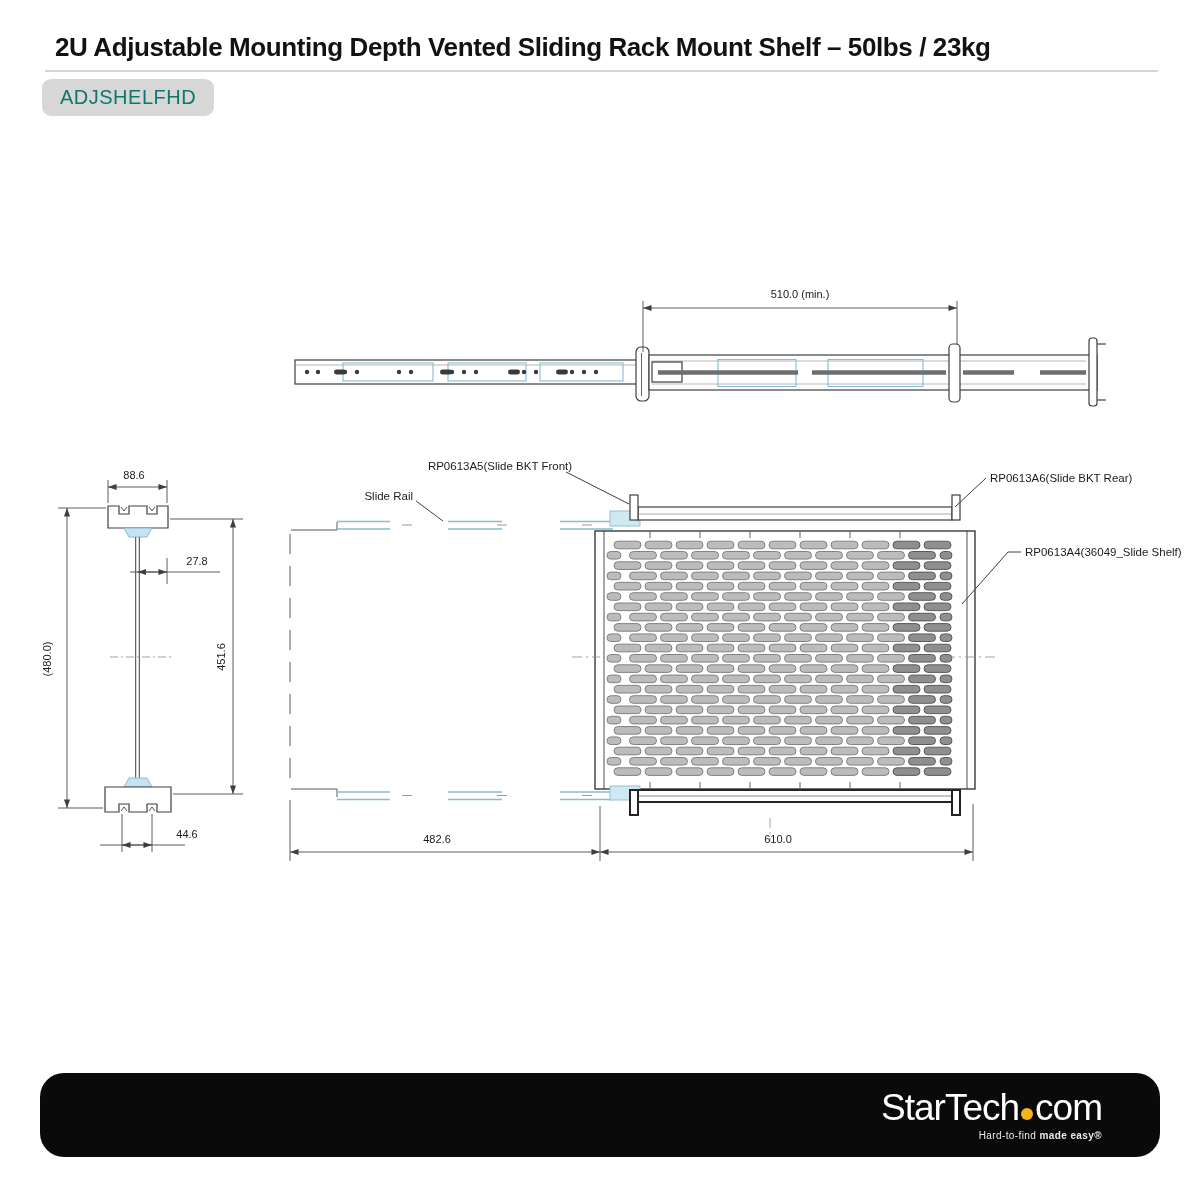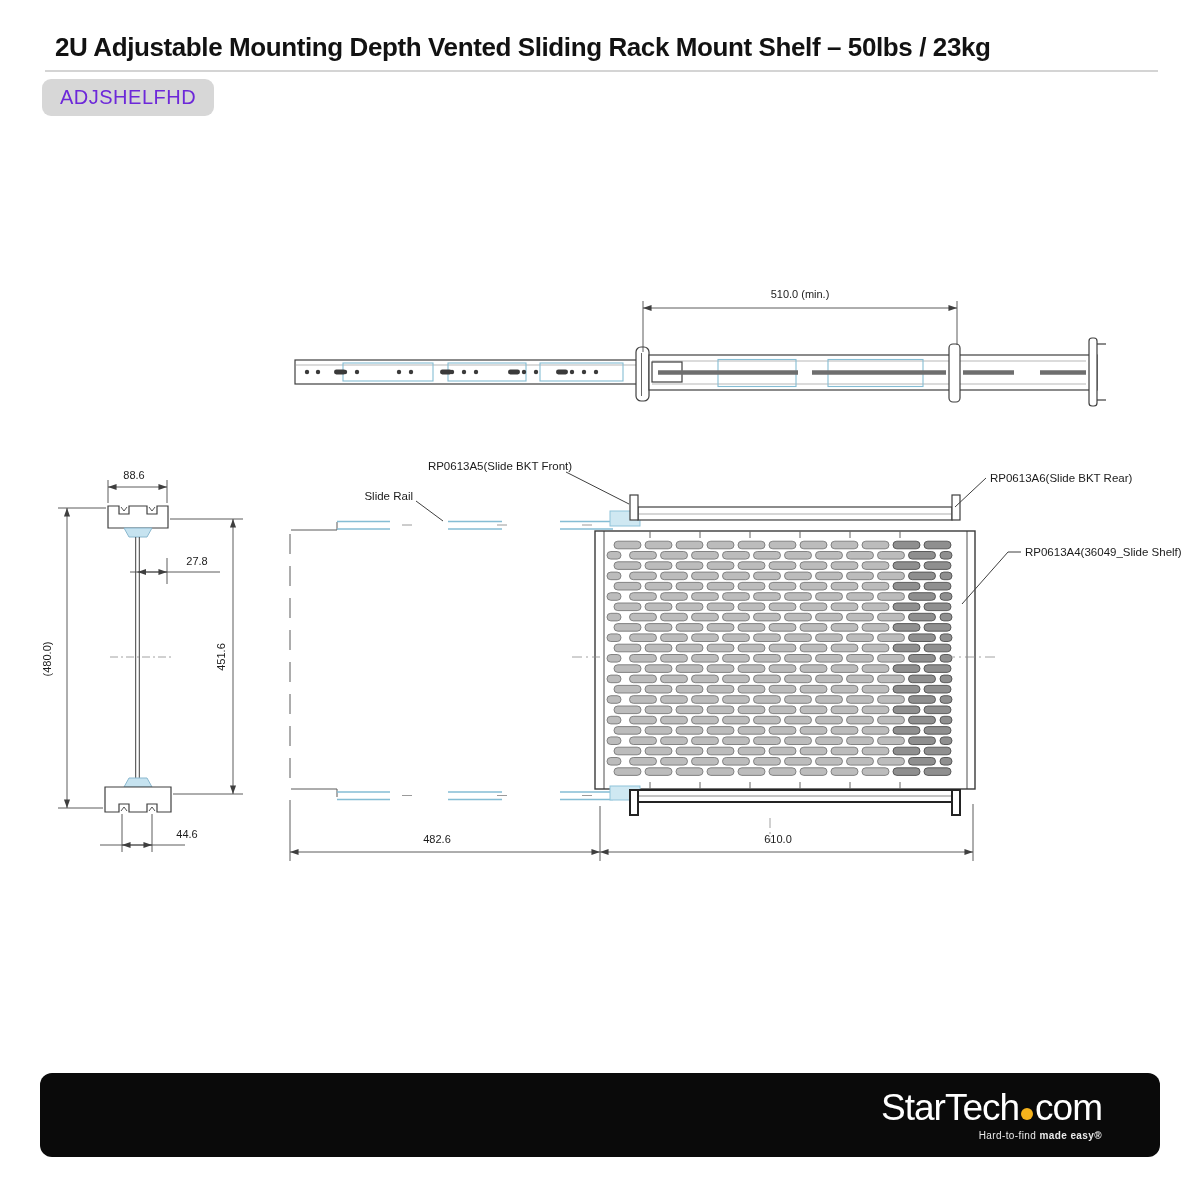--- a/index.html
+++ b/index.html
@@ -2,27 +2,27 @@
 <html><head>
 <meta charset="utf-8">
 <style>
   html,body{margin:0;padding:0;background:#ffffff;}
   .page{position:relative;width:1200px;height:1200px;background:#fff;overflow:hidden;
         font-family:"Liberation Sans", sans-serif;}
   .title{position:absolute;left:55px;top:32px;width:1110px;font-size:26px;font-weight:bold;
          color:#121212;letter-spacing:-0.4px;white-space:nowrap;}
   .rule{position:absolute;left:45px;top:70px;width:1113px;height:2px;background:#d4d4d4;}
   .badge{position:absolute;left:42px;top:79px;height:37px;line-height:37px;padding:0 18px;
-         background:#d7d7d7;border-radius:9px;font-size:20px;color:#6d28d9;letter-spacing:.5px;}
+         background:#d7d7d7;border-radius:9px;font-size:20px;color:#0f766e;letter-spacing:.5px;}
   svg.draw{position:absolute;left:0;top:0;}
   .dims line, .dims polyline{stroke:#4a4a4a;stroke-width:0.9;fill:none;}
   .dims text{font:11px "Liberation Sans",sans-serif;fill:#1b1b1b;}
   text.lbl{font:11.5px "Liberation Sans",sans-serif;fill:#1b1b1b;}
   .footer{position:absolute;left:40px;top:1073px;width:1120px;height:84px;background:#0a0a0a;
-          border-radius:12px;display:flex;flex-direction:column;justify-content:center;
+          border-radius:24px;display:flex;flex-direction:column;justify-content:center;
           align-items:flex-end;padding-right:58px;box-sizing:border-box;}
   .brand{color:#ffffff;font-size:37px;letter-spacing:-1px;line-height:1;display:flex;align-items:baseline;}
   .brand .dot{width:12px;height:12px;border-radius:50%;display:inline-block;margin:0 2px;}
   .tagline{color:#eaeaea;font-size:10px;margin-top:4px;letter-spacing:.4px;margin-left:44px;}
   .tagline b{font-weight:bold;}
 </style>
 </head>
 <body>
 
 <div class="page">

